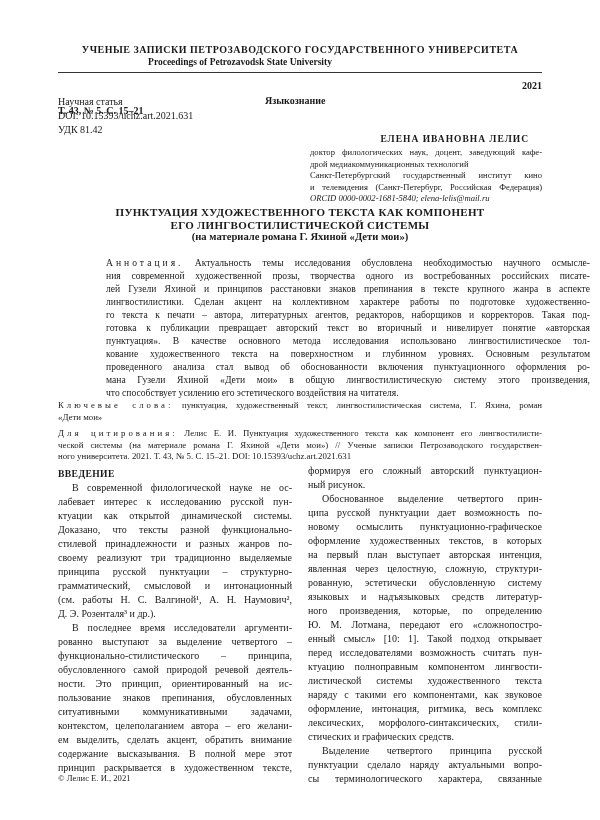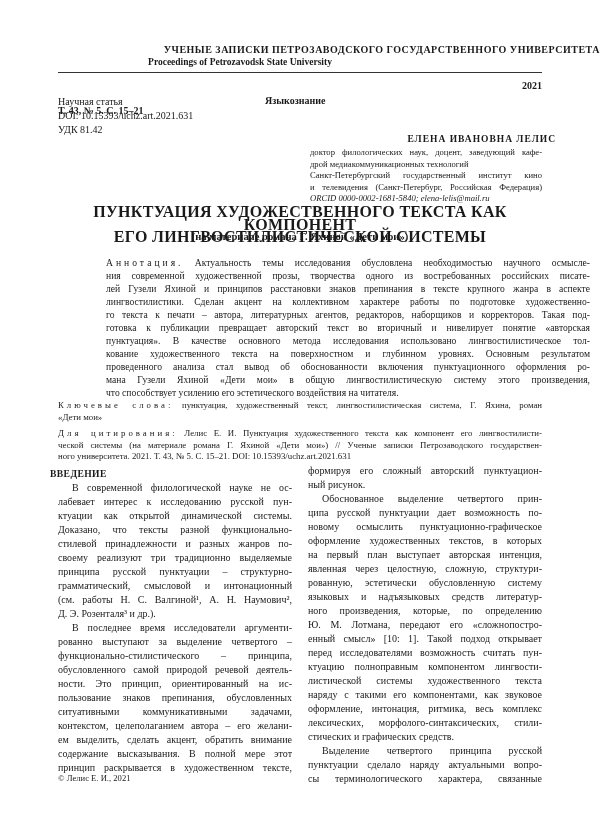--- a/index.html
+++ b/index.html
@@ -1,46 +1,46 @@
 <!DOCTYPE html>
 <html><head>
 <meta charset="utf-8">
 <style>
   html, body { margin: 0; padding: 0; background: #ffffff; }
   body { width: 600px; height: 820px; position: relative; overflow: hidden;
          font-family: "Liberation Serif", "DejaVu Serif", serif; color: #1a1a1a; }
   .abs { position: absolute; }
-  .journal-title { left: 0; width: 600px; top: 44px; text-align: right; font-weight: bold;
+  .journal-title { left: 0; width: 600px; top: 44px; text-align: center; font-weight: bold;
                    font-size: 10px; letter-spacing: 0.5px; }
   .journal-sub { left: 0; width: 480px; top: 57px; text-align: center; font-weight: bold; font-size: 9.5px; }
   .rule { left: 58px; width: 484px; top: 72px; height: 0; border-top: 1px solid #333; }
   .meta { left: 58px; font-size: 10px; line-height: 14px; }
   .vol { top: 80px; font-weight: bold; margin-top: 24px; }
   .year { right: 58px; top: 80px; font-weight: bold; font-size: 10px; }
   .type { top: 95px; }
   .doi { top: 109px; }
   .udk { top: 123px; }
   .section { left: 265px; top: 95px; font-weight: bold; font-size: 10px; }
-  .author-name { right: 44px; top: 134px; font-weight: bold; font-size: 9.5px; letter-spacing: 1px; }
+  .author-name { right: 71px; top: 134px; font-weight: bold; font-size: 9.5px; letter-spacing: 1px; }
   .author-info { left: 310px; width: 232px; top: 147px; font-size: 8.6px; line-height: 11.6px; text-align: justify; }
   .author-info div { text-align-last: justify; }
   .author-info div.last { text-align-last: left; }
   .orcid { font-style: italic; }
-  .title { left: 58px; width: 484px; top: 206px; text-align: center; font-weight: bold; font-size: 16px;
+  .title { left: 58px; width: 484px; top: 206px; text-align: center; font-weight: bold; font-size: 11px;
            line-height: 12.5px; letter-spacing: 0.3px; }
   .subtitle { left: 58px; width: 484px; top: 231px; text-align: center; font-weight: bold; font-size: 10.6px; }
   .abstract { left: 58px; width: 484px; top: 256px; font-size: 9.6px; line-height: 13px; margin-left: 48px; }
   .abstract .line { text-align: justify; text-align-last: justify; white-space: nowrap; overflow: hidden; }
   .abstract .line.last { text-align-last: left; }
   .spaced { letter-spacing: 3px; }
   .kw { left: 58px; width: 484px; top: 400px; font-size: 8.8px; line-height: 11.5px; }
   .kw .line, .cite .line { text-align: justify; text-align-last: justify; white-space: nowrap; }
   .kw .line.last, .cite .line.last { text-align-last: left; }
   .cite { left: 58px; width: 484px; top: 428px; font-size: 8.8px; line-height: 11.5px; }
-  .intro-head { left: 50px; top: 468px; font-weight: bold; font-size: 9.6px; letter-spacing: 0.4px; }
+  .intro-head { left: 58px; top: 468px; font-weight: bold; font-size: 9.6px; letter-spacing: 0.4px; }
   .col { font-size: 10px; line-height: 14px; width: 234px; }
   .col .line { text-align: justify; text-align-last: justify; white-space: nowrap; }
   .col .line.last { text-align-last: left; }
   .col .indent { padding-left: 14px; }
   .col-left { left: 58px; top: 481px; }
   .col-right { left: 308px; top: 464px; }
   .copyright { left: 58px; top: 773px; font-size: 8.6px; }
 </style>
 </head>
 <body>

